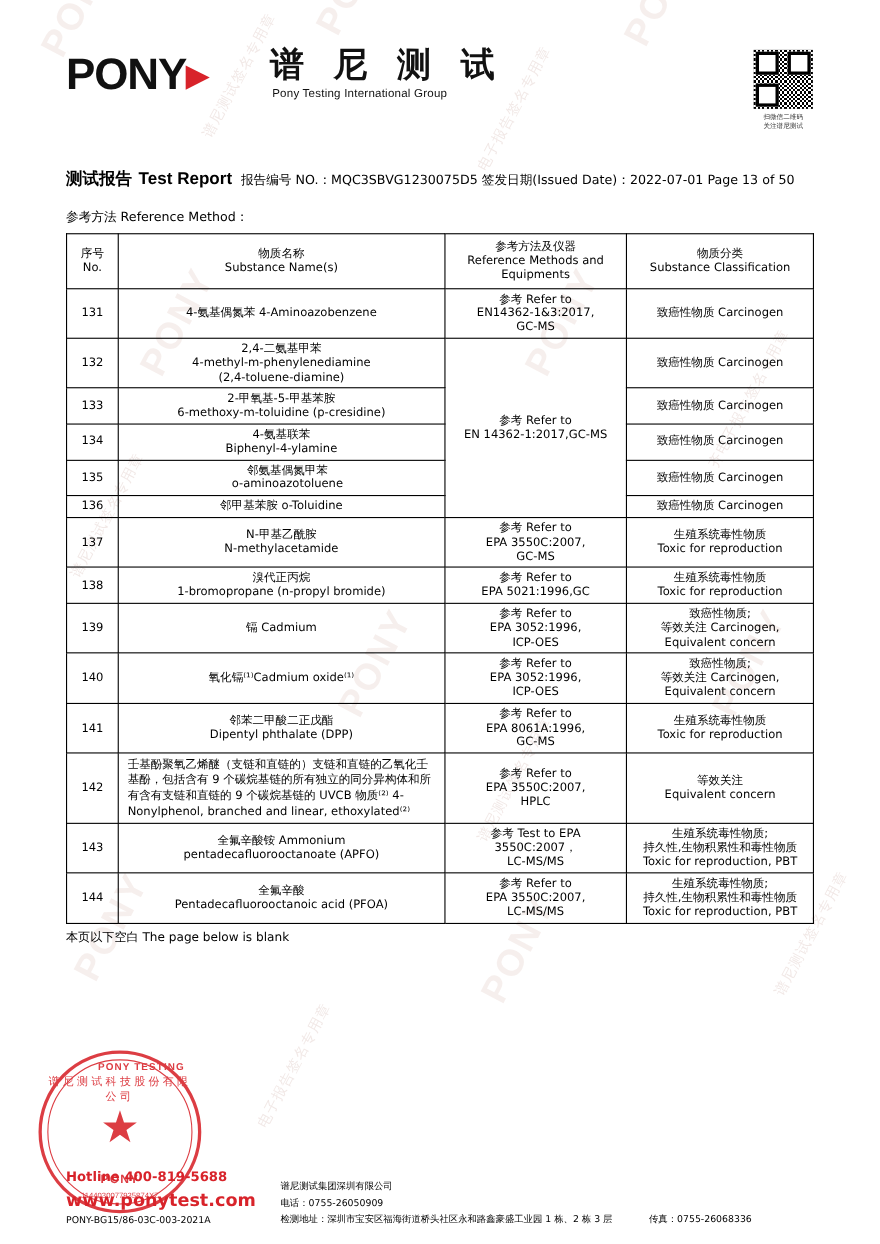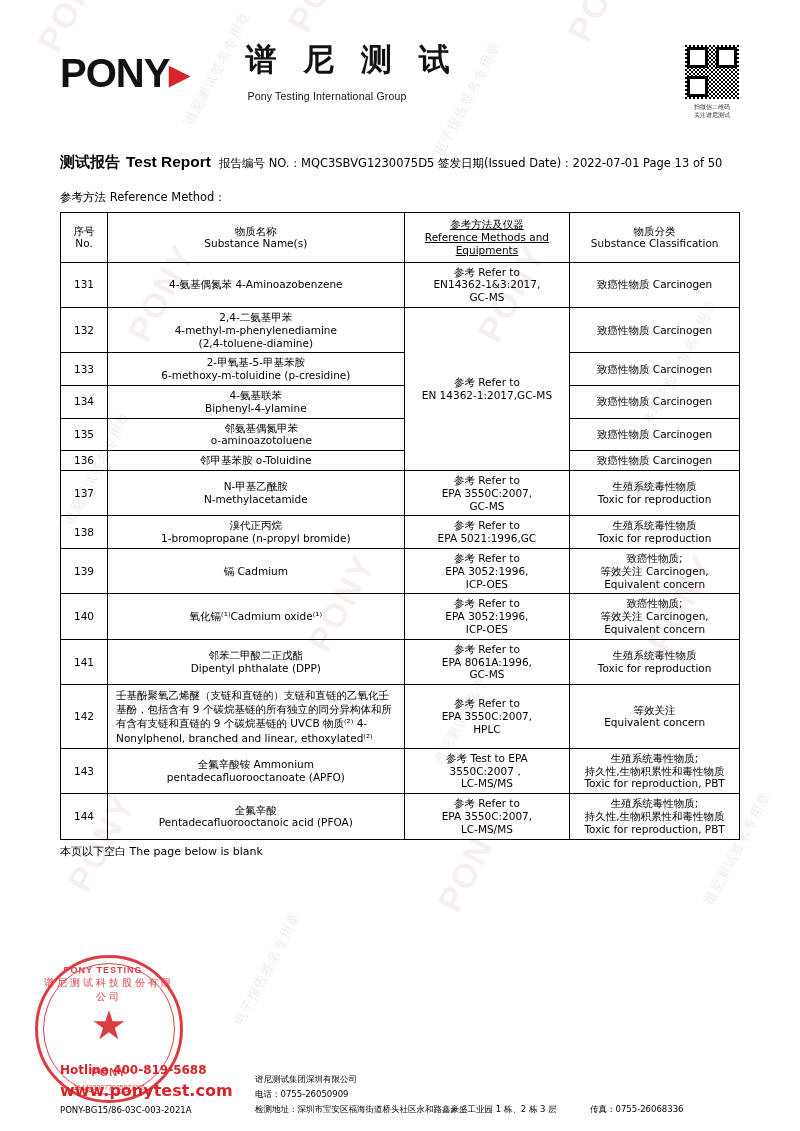--- a/index.html
+++ b/index.html
@@ -62,21 +62,21 @@
     font-size: 31px;
     letter-spacing: 8px;
     font-weight: bold;
     color: #111;
     margin-left: 10px;
     line-height: 1;
   }
   .logo-en {
     font-size: 10.5px;
     color: #111;
-    margin-top: 15px;
+    margin-top: 4px;
     letter-spacing: 0.2px;
     margin-left: 12px;
   }
   .logo-text-col { display: flex; flex-direction: column; justify-content: center;}
 
   .qr-block { text-align: center; }
   .qr-code {
     width: 56px; height: 56px;
     margin: 0 auto;
     background-image:
@@ -150,21 +150,21 @@
     font-size: 10.5px;
     line-height: 1.22;
   }
   table.substances th {
     font-weight: normal;
     padding: 5px 2px;
     font-size: 10.5px;
   }
   .col-no { width: 46px; }
   .col-name { width: 290px; }
-  .col-ref { width: 162px; text-decoration: underline; }
+  .col-ref { width: 162px; }
   .col-class { width: 166px; }
   td.tall { height: 44px; }
 
   .footnote-row {
     font-size: 11px;
     margin-top: 4px;
     font-family: "DejaVu Sans", sans-serif;
   }
 
   
@@ -200,21 +200,21 @@
     text-align: center;
     color: #d8232a;
     font-size: 10px;
     letter-spacing: 3px;
     font-family: "DejaVu Sans", sans-serif;
   }
   .stamp .stamp-en-top {
     position: absolute;
     left: 0; right: 12px;
     top: 7px;
-    text-align: center;
+    text-align: right;
     color: #d8232a;
     font-size: 9px;
     letter-spacing: 1px;
     font-weight: bold;
   }
   .stamp .stamp-bottom {
     position: absolute;
     left: 0; right: 0;
     bottom: 22px;
     text-align: center;

